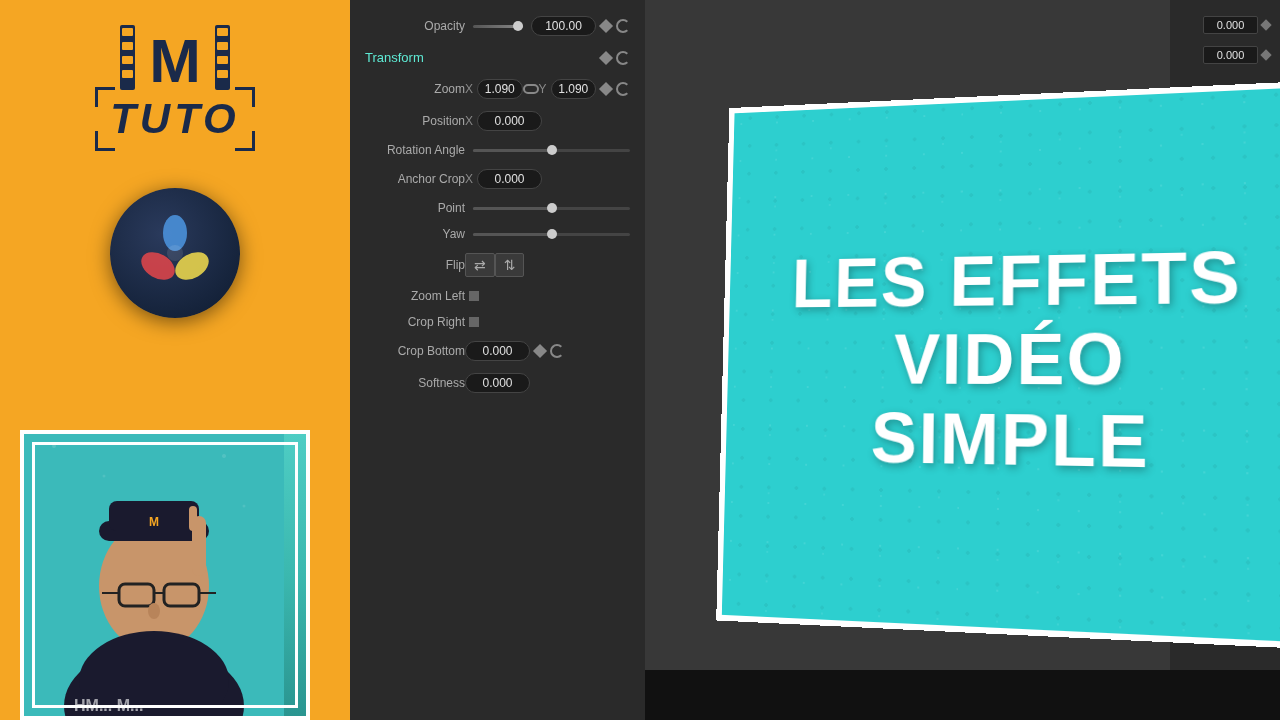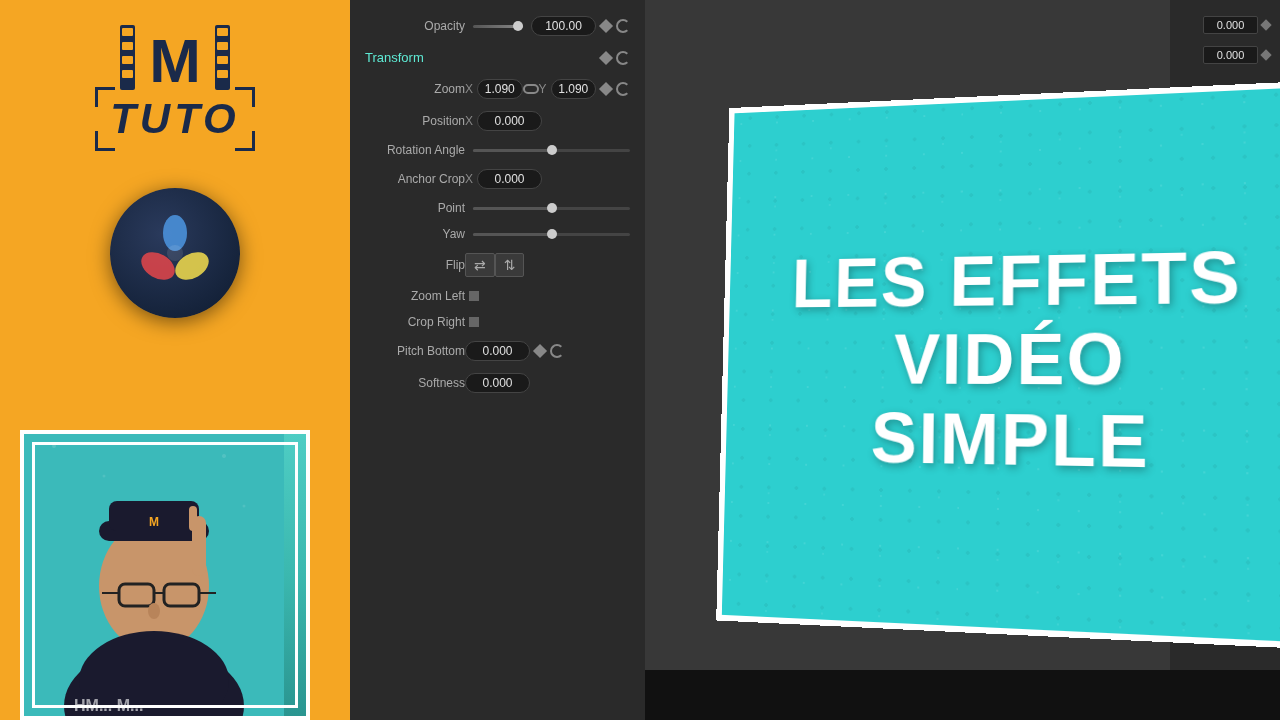--- a/index.html
+++ b/index.html
@@ -500,21 +500,21 @@
     <div style="width:10px;height:10px;background:#666;border-radius:50;margin:0 4px;"></div>
   </div>
 
   <div class="panel-row">
     <span class="panel-row-label">Crop Right</span>
     <div style="width:10px;height:10px;background:#666;border-radius:50;margin:0 4px;"></div>
   </div>
 
 
   <div class="panel-row">
-    <span class="panel-row-label">Pitch Bottom</span>
+    <span class="panel-row-label">Crop Bottom</span>
     <span class="panel-row-value">0.000</span>
     <div class="diamond-icon"></div>
     <div class="reset-icon"></div>
   </div>
 
   <div class="panel-row">
     <span class="panel-row-label">Softness</span>
     <span class="panel-row-value">0.000</span>
   </div>
 </div>

